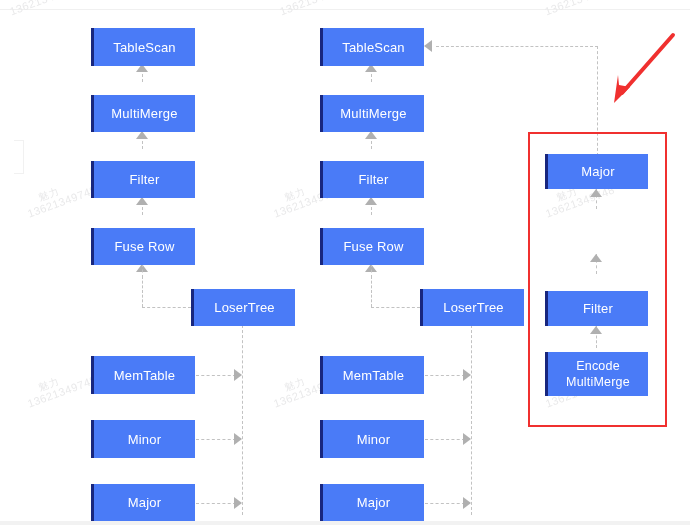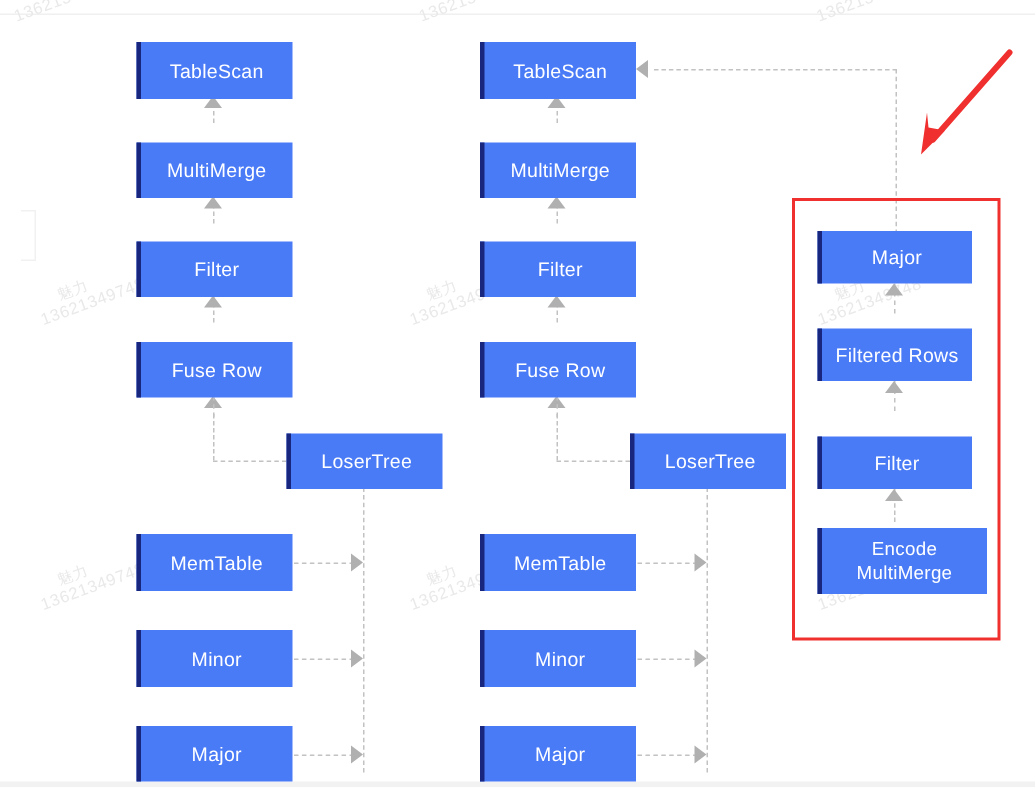--- a/index.html
+++ b/index.html
@@ -275,27 +275,24 @@
 
   <div class="conn-v" style="left:596px; top:254px; height:20px;"></div>
   <div class="arrow-up" style="left:590px; top:254px;"></div>
 
   <div class="conn-v" style="left:596px; top:326px; height:22px;"></div>
   <div class="arrow-up" style="left:590px; top:326px;"></div>
 
   <div class="node" style="left:545px; top:154px; width:103px; height:35px;">
       <span>Major</span>
     </div>
-  <div class="node" style="left:545px; top:219px; width:103px; height:35px;">
-      <span>Filtered Rows</span>
-    </div>
   <div class="node" style="left:545px; top:291px; width:103px; height:35px;">
       <span>Filter</span>
     </div>
-  <div class="node two-line" style="left:545px; top:352px; width:113px; height:44px;">
+  <div class="node two-line" style="left:545px; top:352px; width:103px; height:44px;">
     <div>
       <span>Encode</span><br>
       <span>MultiMerge</span>
     </div>
   </div>
 
   <svg class="red-arrow" viewBox="0 0 85 90">
     <line x1="73" y1="10" x2="22" y2="68" stroke="#f0302f" stroke-width="4" stroke-linecap="round"></line>
     <polygon points="14,78 30,62 19,60 18,50" fill="#f0302f"></polygon>
   </svg>

